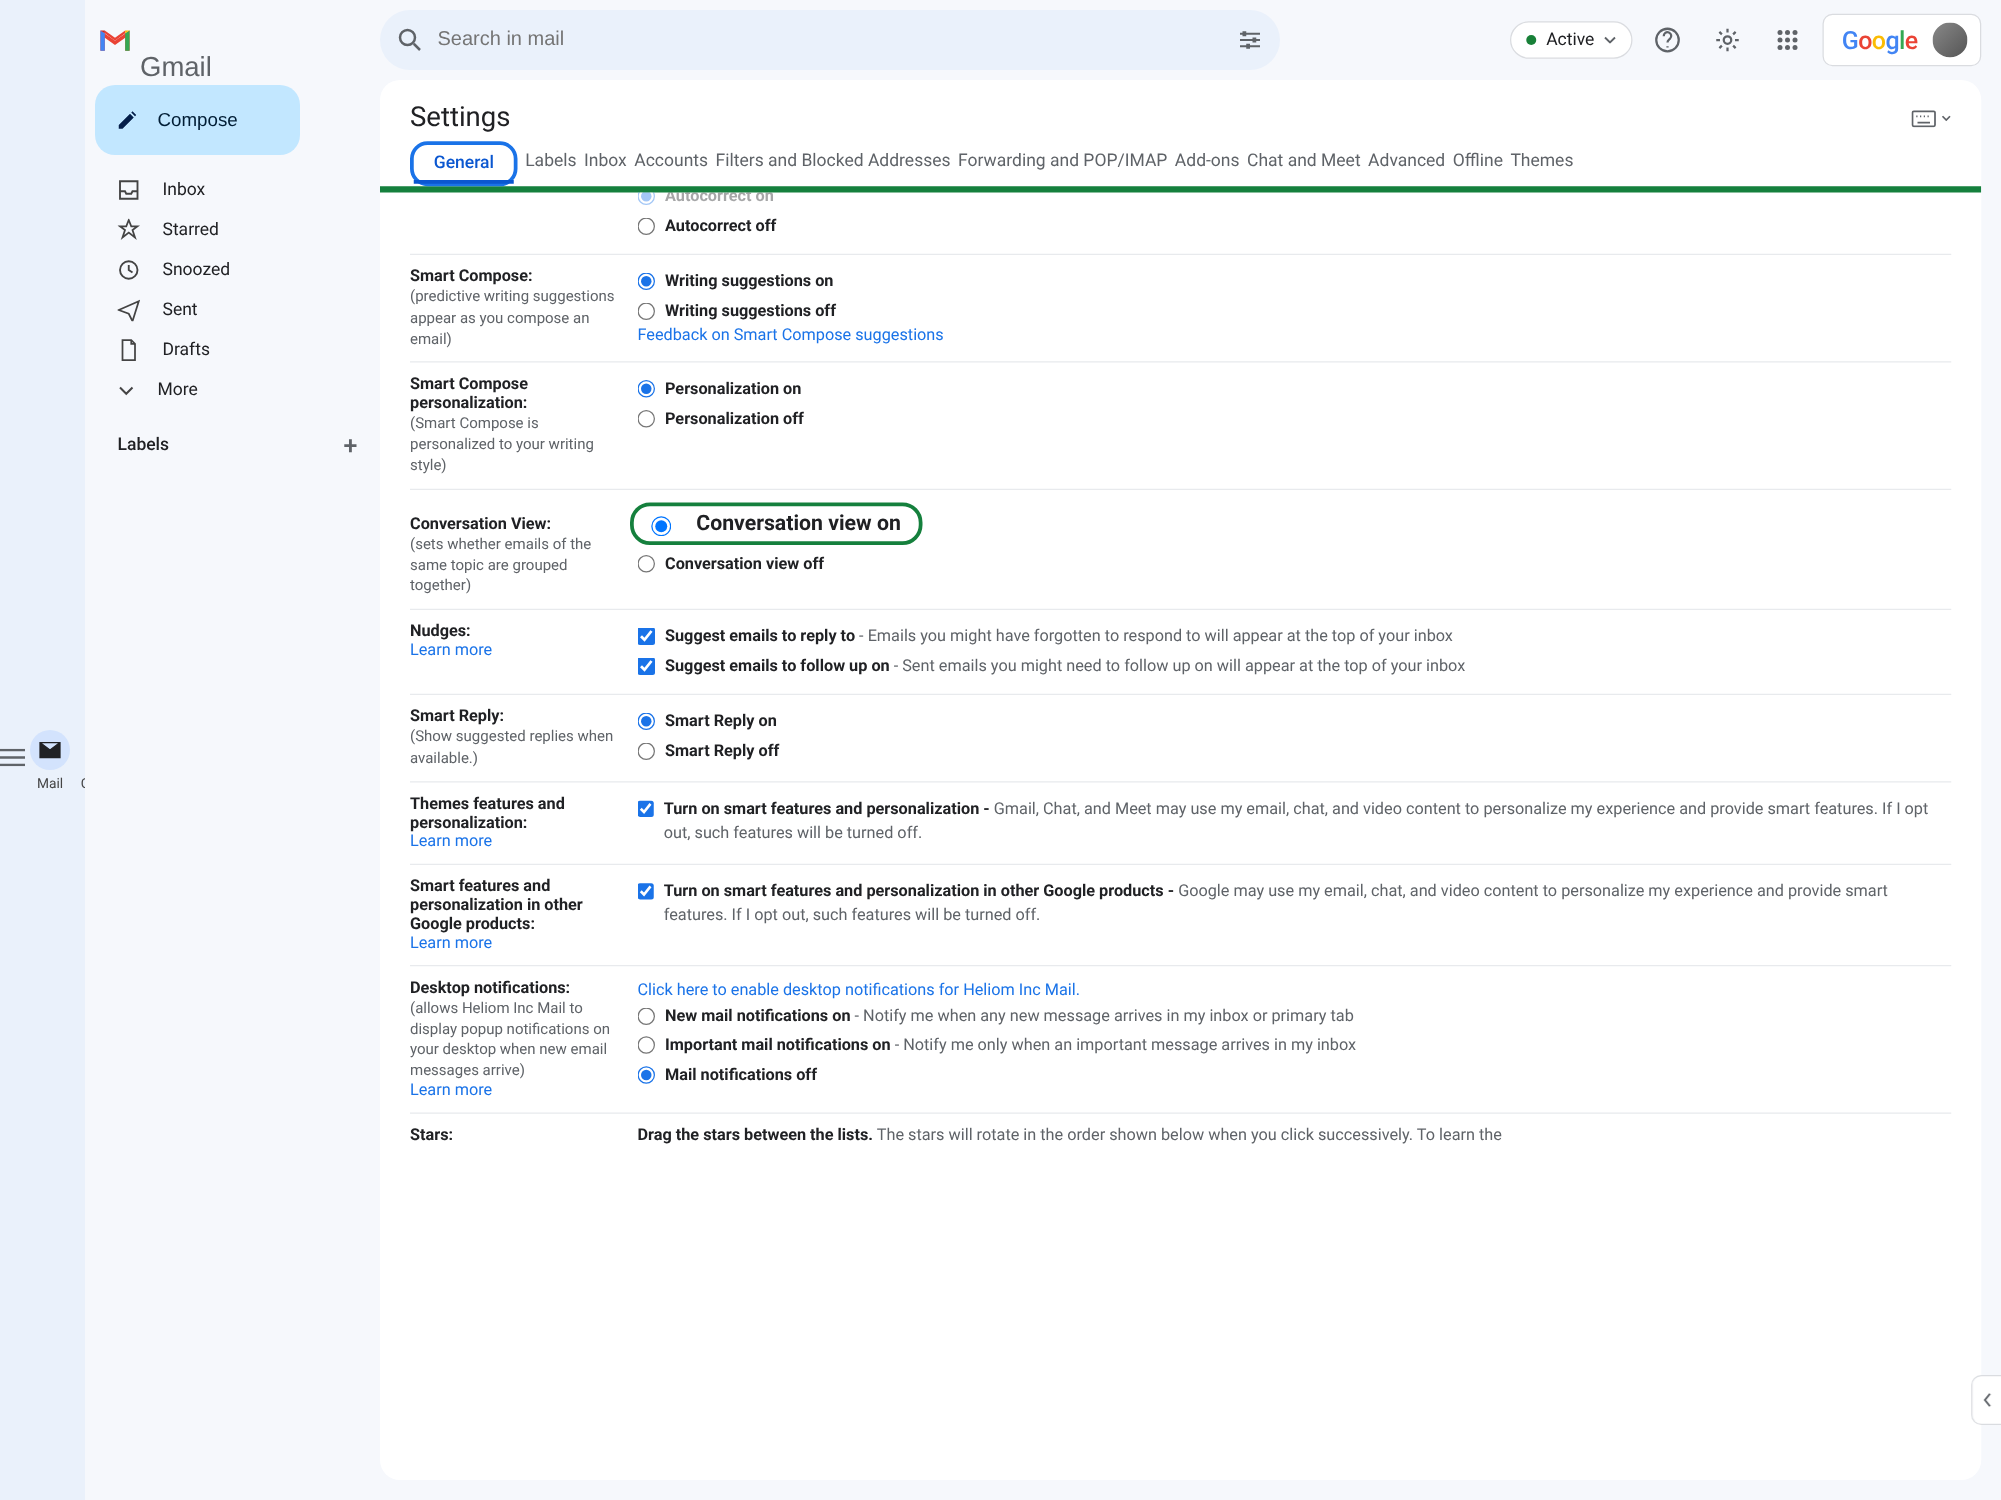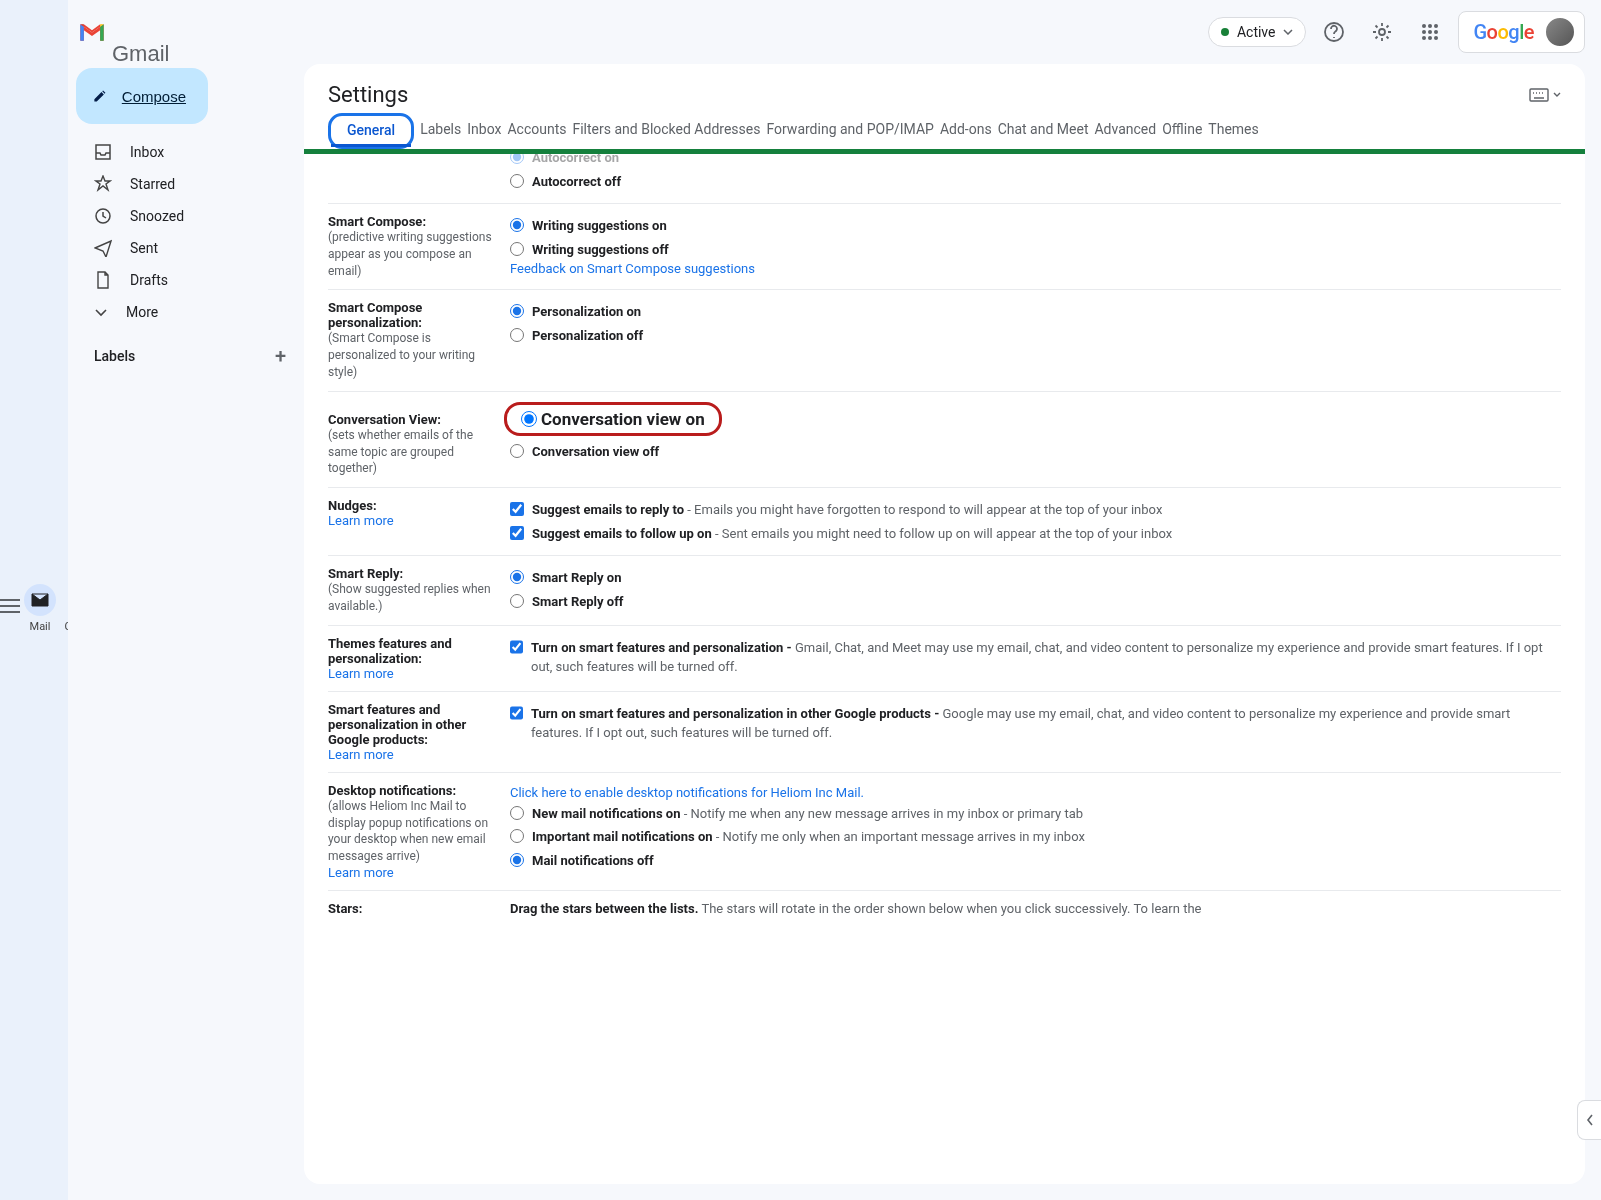--- a/index.html
+++ b/index.html
@@ -10,21 +10,21 @@
 .rail { width: 68px; background: #eaf1fb; display: flex; flex-direction: row; align-items: center; padding-top: 12px; gap: 4px; flex-shrink: 0; }
 .rail-hamburger { width: 48px; height: 48px; display:flex; align-items:center; justify-content:center; border-radius:50%; cursor:pointer;}
 .rail-item { width: 52px; display:flex; flex-direction:column; align-items:center; padding: 10px 0 6px; cursor:pointer; font-size:11px; color:#444; gap:4px;}
 .rail-item.active .rail-icon-wrap { background:#d3e3fd; }
 .rail-icon-wrap { width:32px; height:32px; border-radius:16px; display:flex; align-items:center; justify-content:center;}
 
 
 .sidebar-col { width: 236px; background:#f6f8fc; padding-top:8px; flex-shrink:0; display:flex; flex-direction:column;}
 .logo-row { display:flex; align-items:center; height:48px; padding-left:10px; gap:6px;}
 .logo-text { font-size:22px; color:#5f6368; font-family: 'Product Sans', Arial; margin-top: 44px; }
-.compose-btn { margin:12px 0 8px 8px; background:#c2e7ff; border:none; border-radius:16px; height:56px; padding:0 22px 0 16px; display:flex; align-items:center; gap:14px; font-size:15px; color:#001d35; cursor:pointer; font-weight:500; width:132px;text-decoration:underline;}
+.compose-btn { margin:12px 0 8px 8px; background:#c2e7ff; border:none; border-radius:16px; height:56px; padding:0 22px 0 16px; display:flex; align-items:center; gap:14px; font-size:15px; color:#001d35; cursor:pointer; font-weight:500; width:164px;}
 .nav-list { padding-top:4px;}
 .nav-item { display:flex; align-items:center; height:32px; padding-left:26px; gap:18px; border-radius:0 16px 16px 0; cursor:pointer; color:#202124;}
 .labels-row { display:flex; justify-content:space-between; align-items:center; padding:16px 18px 0 26px; font-weight:500;}
 
 
 .main-col { flex:1; display:flex; flex-direction:column; min-width:0;}
 .header { height:64px; display:flex; align-items:center; gap:12px; padding:8px 16px 8px 0;}
 .search { flex:1; max-width:720px; background:#eaf1fb; border-radius:30px; height:48px; display:flex; align-items:center; padding:0 14px; gap:12px; color:#5f6368;}
 .search input { border:none; background:transparent; flex:1; font-size:16px; outline:none; color:#202124;}
 .header-right { display:flex; align-items:center; gap:8px; margin-left:auto;}
@@ -52,21 +52,21 @@
 .slabel { width:182px; flex-shrink:0; padding-right:10px;}
 .slabel .title { font-weight:bold; font-size:13px;}
 .slabel .sub { font-size:12px; color:#5f6368; line-height:1.4;}
 .slabel .link { color:#1a73e8; font-size:13px; cursor:pointer;}
 .sval { flex:1; font-size:13px;}
 .radio-line, .check-line { display:flex; align-items:flex-start; gap:8px; padding:2px 0; line-height:1.5;}
 .radio-line input, .check-line input { margin-top:2px; accent-color:#1a73e8; width:14px; height:14px;}
 .radio-line b, .check-line b { font-weight:bold;}
 .desc { color:#5f6368;}
 .linkblue { color:#1a73e8; cursor:pointer;}
-.cv-highlight { border:3px solid #b91c1c; border-radius:16px; padding:4px 14px; display:inline-flex; align-items:center; gap:4px; font-size:17px; margin-bottom:4px; margin-left:-6px;}
+.cv-highlight { border:3px solid #15803d; border-radius:16px; padding:4px 14px; display:inline-flex; align-items:flex-end; gap:20px; font-size:17px; margin-bottom:4px; margin-left:-6px;}
 
 
 .side-tab { position:fixed; right:0; bottom:60px; width:24px; height:40px; background:#fff; border:1px solid #dadce0; border-right:none; border-radius:8px 0 0 8px; display:flex; align-items:center; justify-content:center; cursor:pointer;}
 
 svg { display:block; }
 .g-m { width:28px;}
 </style>
 </head>
 <body>
 
@@ -174,20 +174,33 @@
         </div>
     </div>
     <div class="labels-row">
       <span>Labels</span>
       <span style="font-size:20px;color:#5f6368;cursor:pointer;">+</span>
     </div>
   </div>
 
   <div class="main-col">
     <div class="header">
+      <div class="search">
+        <svg width="20" height="20" viewBox="0 0 20 20">
+            <circle cx="8" cy="8" r="6" fill="none" stroke="#5f6368" stroke-width="2"></circle>
+            <path d="M13 13l5 5" stroke="#5f6368" stroke-width="2"></path>
+          </svg>
+        <input placeholder="Search in mail" style="">
+        <svg width="20" height="20" viewBox="0 0 20 20">
+            <path d="M2 5h16M2 10h16M2 15h16" stroke="#5f6368" stroke-width="1.6"></path>
+            <rect x="4" y="3" width="3" height="4" fill="#5f6368"></rect>
+            <rect x="12" y="8" width="3" height="4" fill="#5f6368"></rect>
+            <rect x="7" y="13" width="3" height="4" fill="#5f6368"></rect>
+          </svg>
+      </div>
       <div class="header-right">
         <div class="pill">
             <span class="dot-green"></span>
             <span>Active</span>
             <svg width="10" height="6" viewBox="0 0 10 6">
               <path d="M1 1l4 4 4-4" fill="none" stroke="#5f6368" stroke-width="1.5"></path>
             </svg>
           </div>
         <div class="icon-btn">
             <svg width="22" height="22" viewBox="0 0 22 22">

